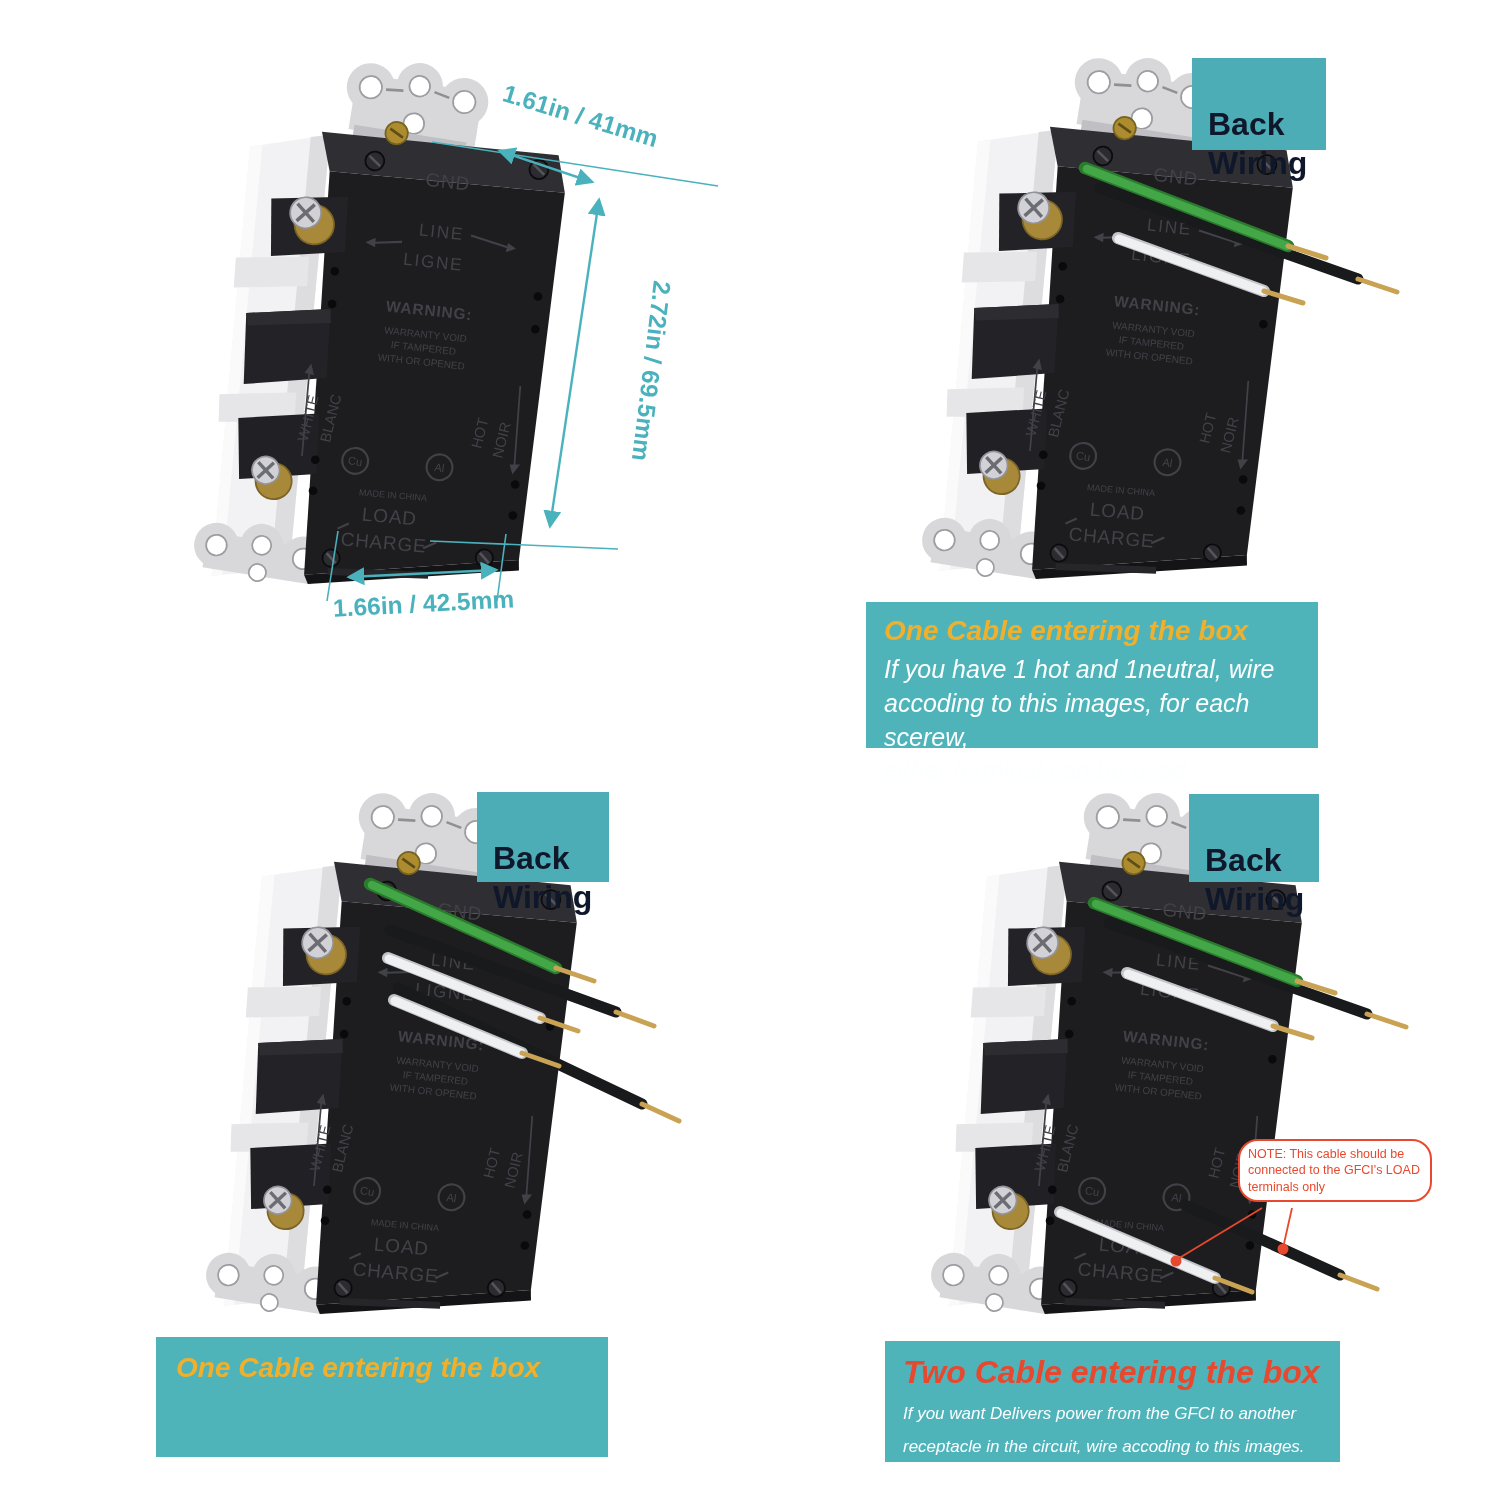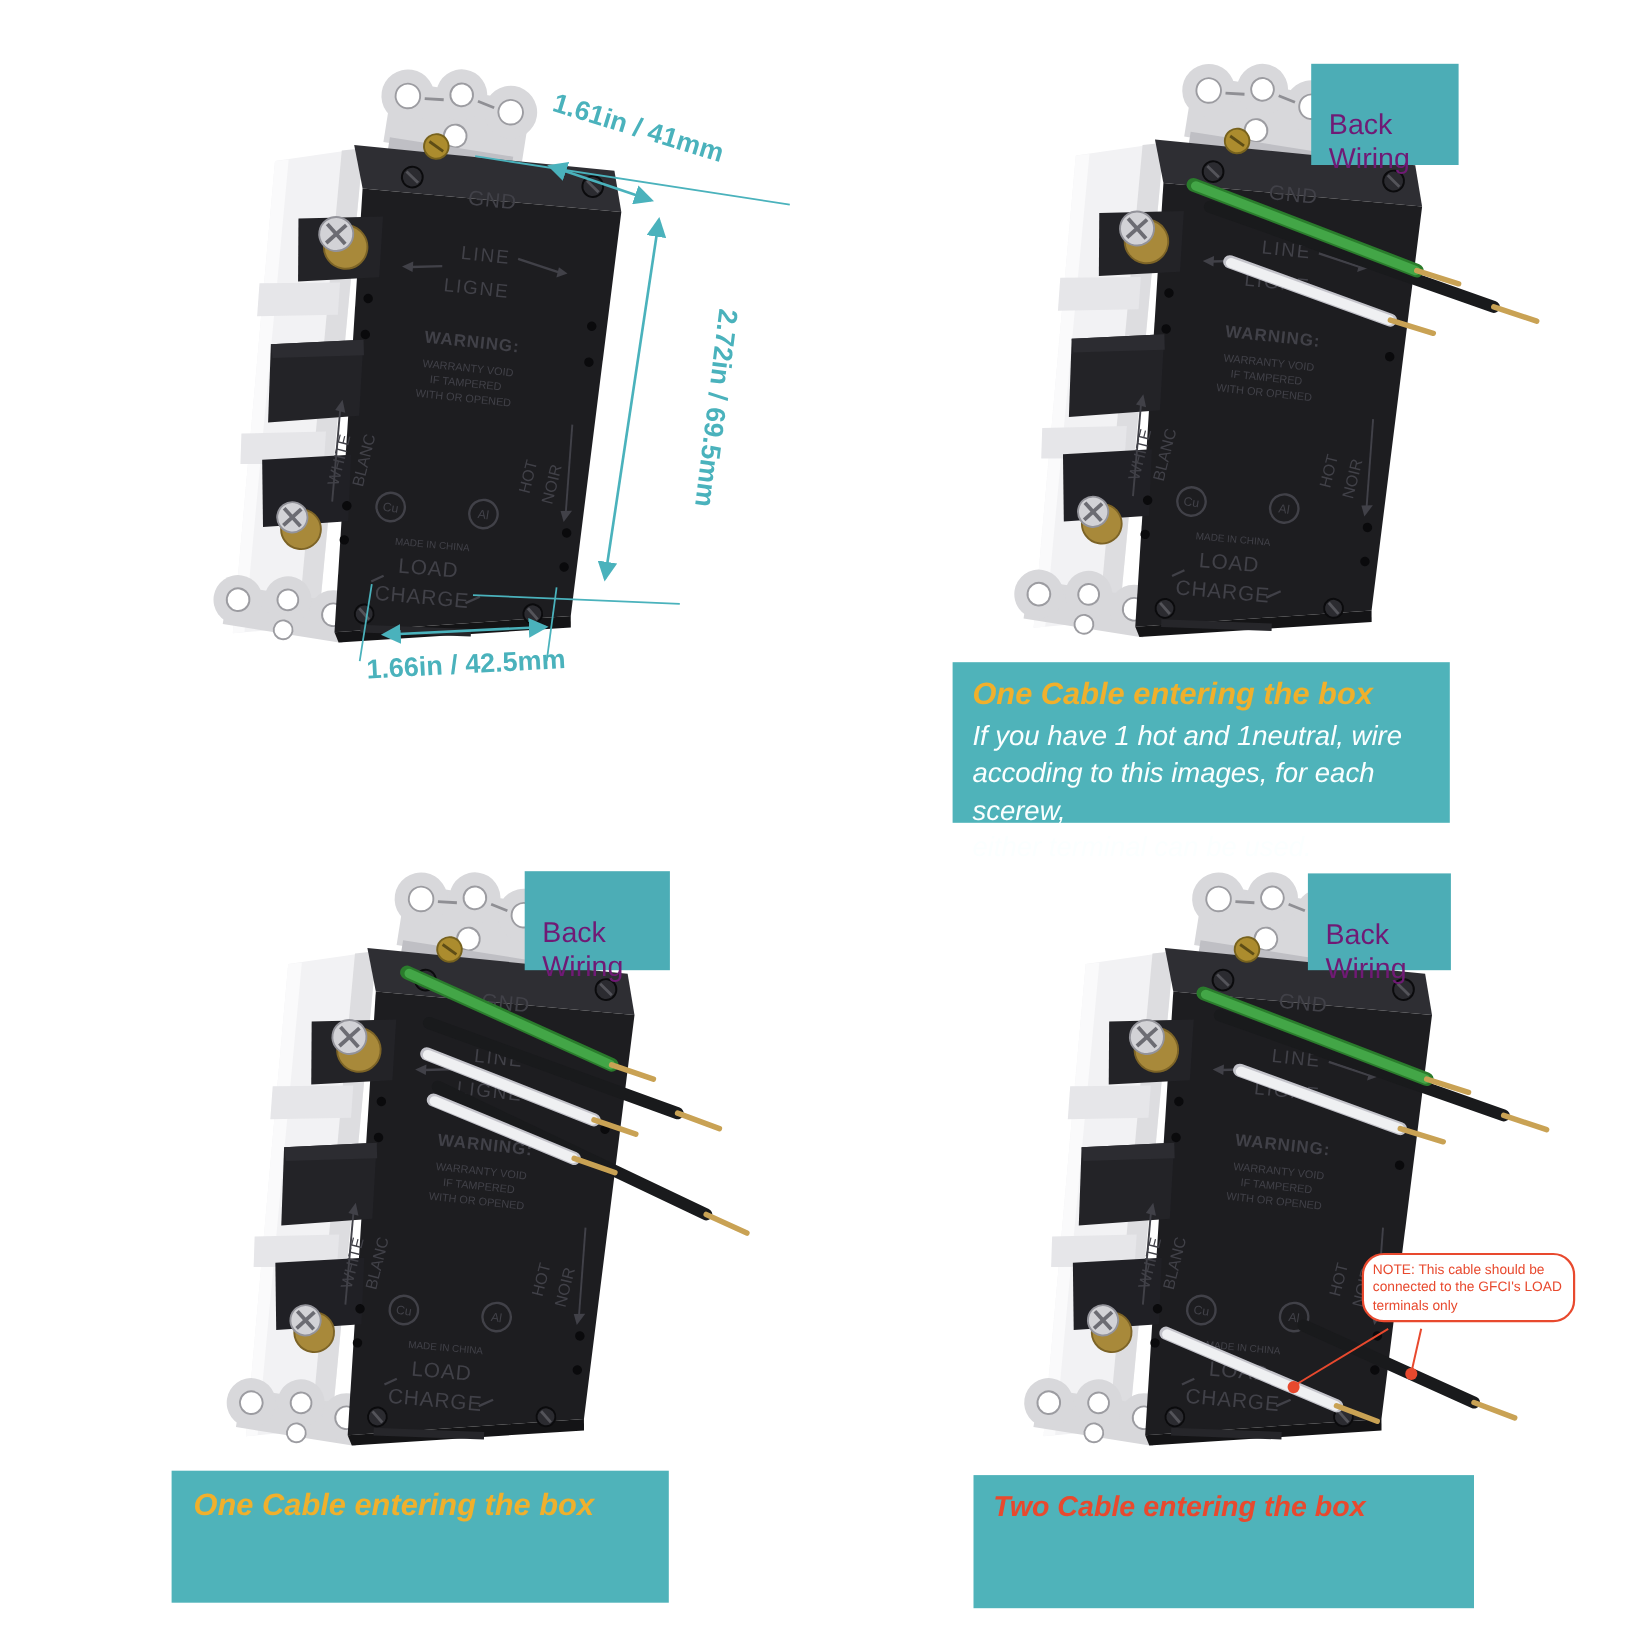--- a/index.html
+++ b/index.html
@@ -1,20 +1,20 @@
 <!DOCTYPE html>
 <html><head>
 <meta charset="utf-8">
 <style>
   html,body{margin:0;padding:0;background:#fff;}
   .canvas{position:relative;width:1500px;height:1500px;background:#ffffff;
     font-family:"Liberation Sans",sans-serif;overflow:hidden;}
   .layer{position:absolute;left:0;top:0;width:1500px;height:1500px;}
-  .badge{position:absolute;background:#4cadb6;color:#701a75;font-weight:normal;
-    font-size:26px;line-height:1.2;padding:9px 0 0 16px;white-space:pre-line;}
+  .badge{position:absolute;background:#4cadb6;color:#0f172a;font-weight:bold;
+    font-size:32px;line-height:1.2;padding:9px 0 0 16px;white-space:pre-line;}
   .band{position:absolute;background:#4fb3ba;box-sizing:border-box;font-style:italic;}
   .band-title{font-weight:bold;font-size:28px;margin:0 0 6px 0;}
   .title-yellow{color:#f0b02c;}
   .title-red{color:#e8492e;}
   .band-body{color:#fbffff;white-space:pre-line;margin:0;}
   .body-md{font-size:25px;line-height:1.35;}
   .body-sp{font-size:17px;line-height:1.95;}
   .note-box{position:absolute;left:1238px;top:1139px;width:176px;
     border:2.5px solid #e8492e;border-radius:20px;background:#ffffff;
     color:#e8492e;font-size:12.5px;line-height:1.3;padding:5px 6px 5px 8px;
@@ -265,20 +265,22 @@
   <p class="band-body body-md">If you have 1 hot and 1neutral, wire
 accoding to this images, for each scerew,
 either terminal can be used.</p>
 </div>
 
 <div class="band" style="left:156px;top:1337px;width:452px;height:120px;padding:15px 14px 0 20px;">
   <p class="band-title title-yellow">One Cable entering the box</p>
 </div>
 
 <div class="band" style="left:885px;top:1341px;width:455px;height:121px;padding:13px 10px 0 18px;">
-  <p class="band-title title-red" style="font-size:26px;">Two Cable entering the box</p>
+  <p class="band-title title-red" style="font-size:32px;">Two Cable entering the box</p>
+  <p class="band-body body-sp">If you want Delivers power from the GFCI to another
+receptacle in the circuit, wire accoding to this images.</p>
 </div>
 
 <div class="note-box">NOTE: This cable should be
 connected to the GFCI's LOAD
 terminals only</div>
 
 </div>
 
 </body></html>

